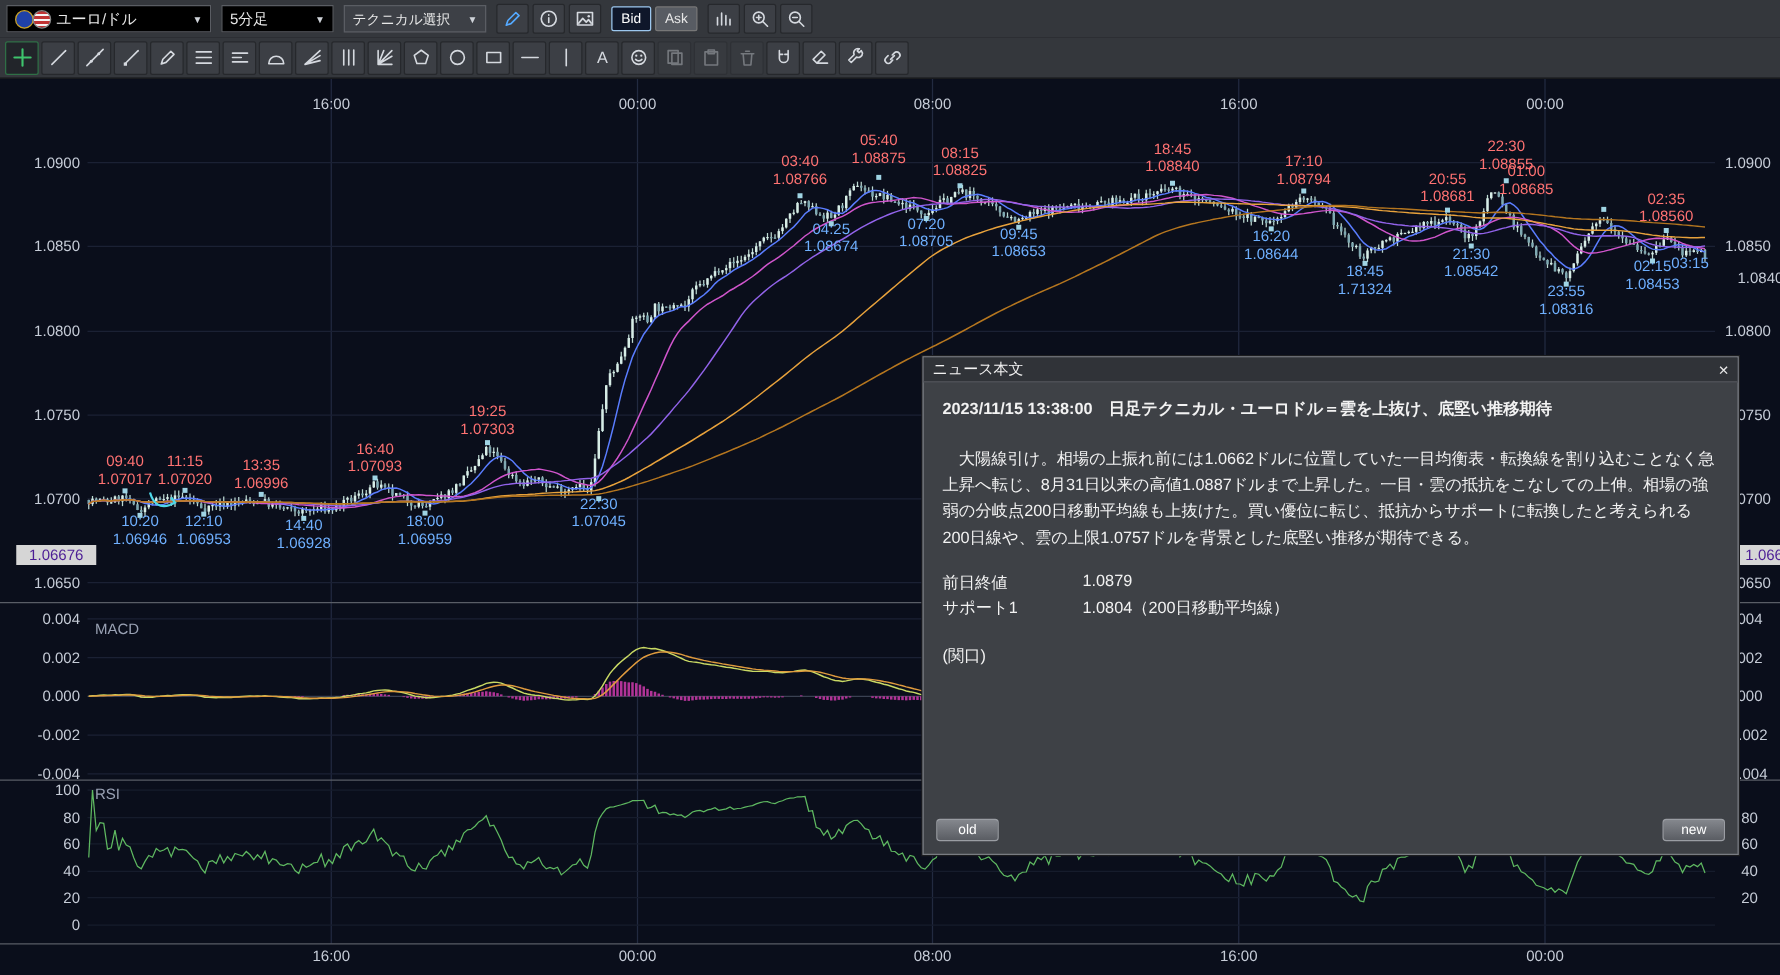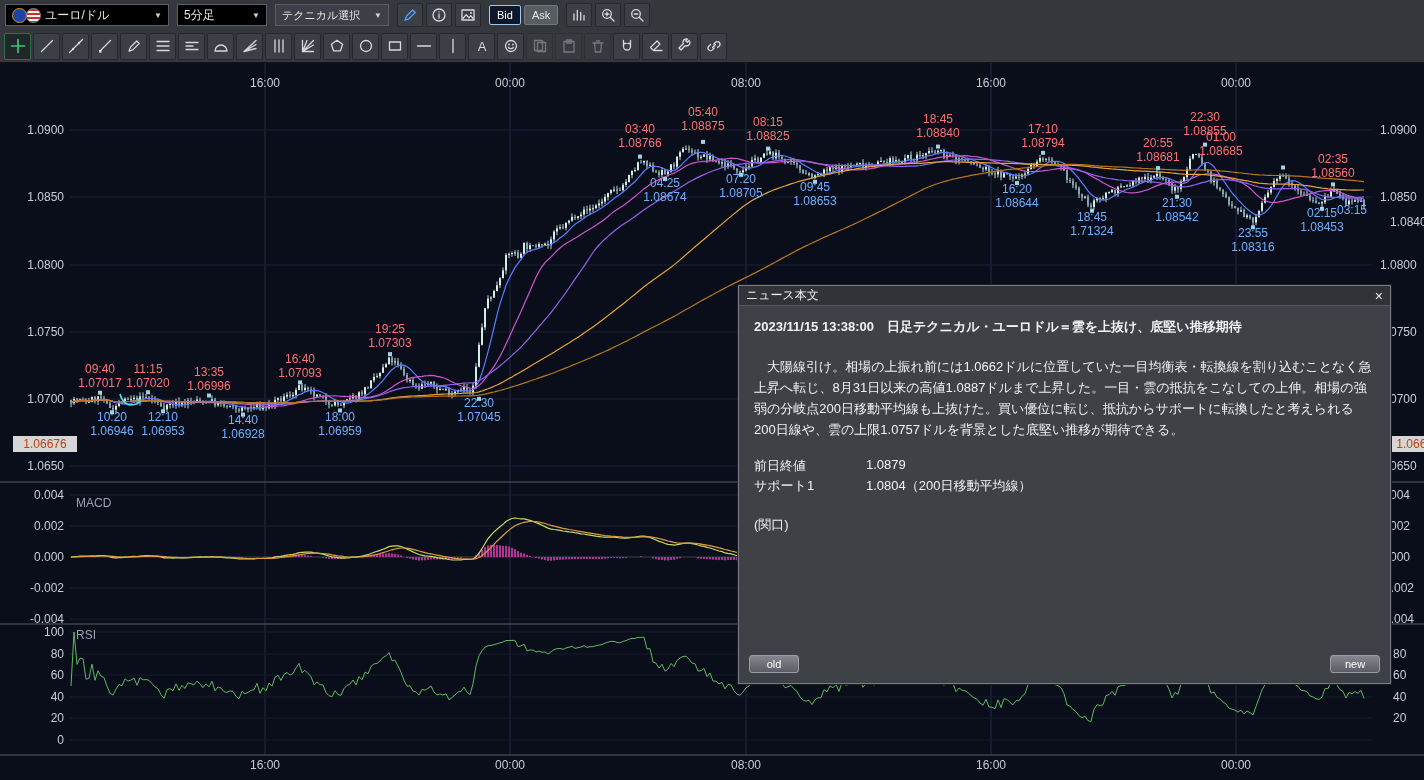--- a/index.html
+++ b/index.html
@@ -37,21 +37,21 @@
   
   #chartSvg{position:absolute;left:0;top:0;z-index:1;}
   #overlay{position:absolute;left:0;top:0;width:1424px;height:780px;z-index:3;pointer-events:none;}
   .axl{position:absolute;width:58px;text-align:right;color:#c7cdd8;font-size:12px;}
   .axr{position:absolute;width:60px;text-align:left;color:#c7cdd8;font-size:12px;}
   .tl{position:absolute;width:44px;text-align:center;color:#c7cdd8;font-size:12px;}
   .ptitle{position:absolute;color:#99a1b3;font-size:12px;z-index:3;}
   .ann{position:absolute;width:80px;text-align:center;font-size:12px;line-height:14px;}
   .ann.hi{color:#ff7272;}
   .ann.lo{color:#6fb0ff;}
-  .badge{position:absolute;width:64px;height:16px;line-height:16px;background:#d6d6d6;color:#c2410c;
+  .badge{position:absolute;width:64px;height:16px;line-height:16px;background:#d6d6d6;color:#4c1d95;
          font-size:12px;text-align:center;z-index:4;}
 
   
   .dialog{position:absolute;left:738px;top:285px;width:651px;height:397px;background:#3e4146;
           border:1px solid #797c82;box-shadow:0 0 0 1px #1c1d20;z-index:10;color:#f2f2f2;}
   .dtitle{height:19px;background:#303338;display:flex;align-items:center;padding:0 7px;font-size:12px;
           border-bottom:1px solid #55585e;}
   .dclose{margin-left:auto;cursor:pointer;font-size:14px;color:#e8e8e8;line-height:1;}
   .dhead{font-weight:bold;font-size:13px;padding:12px 15px 0;}
   .dbody{font-size:13px;line-height:21px;padding:20px 15px 0;}

